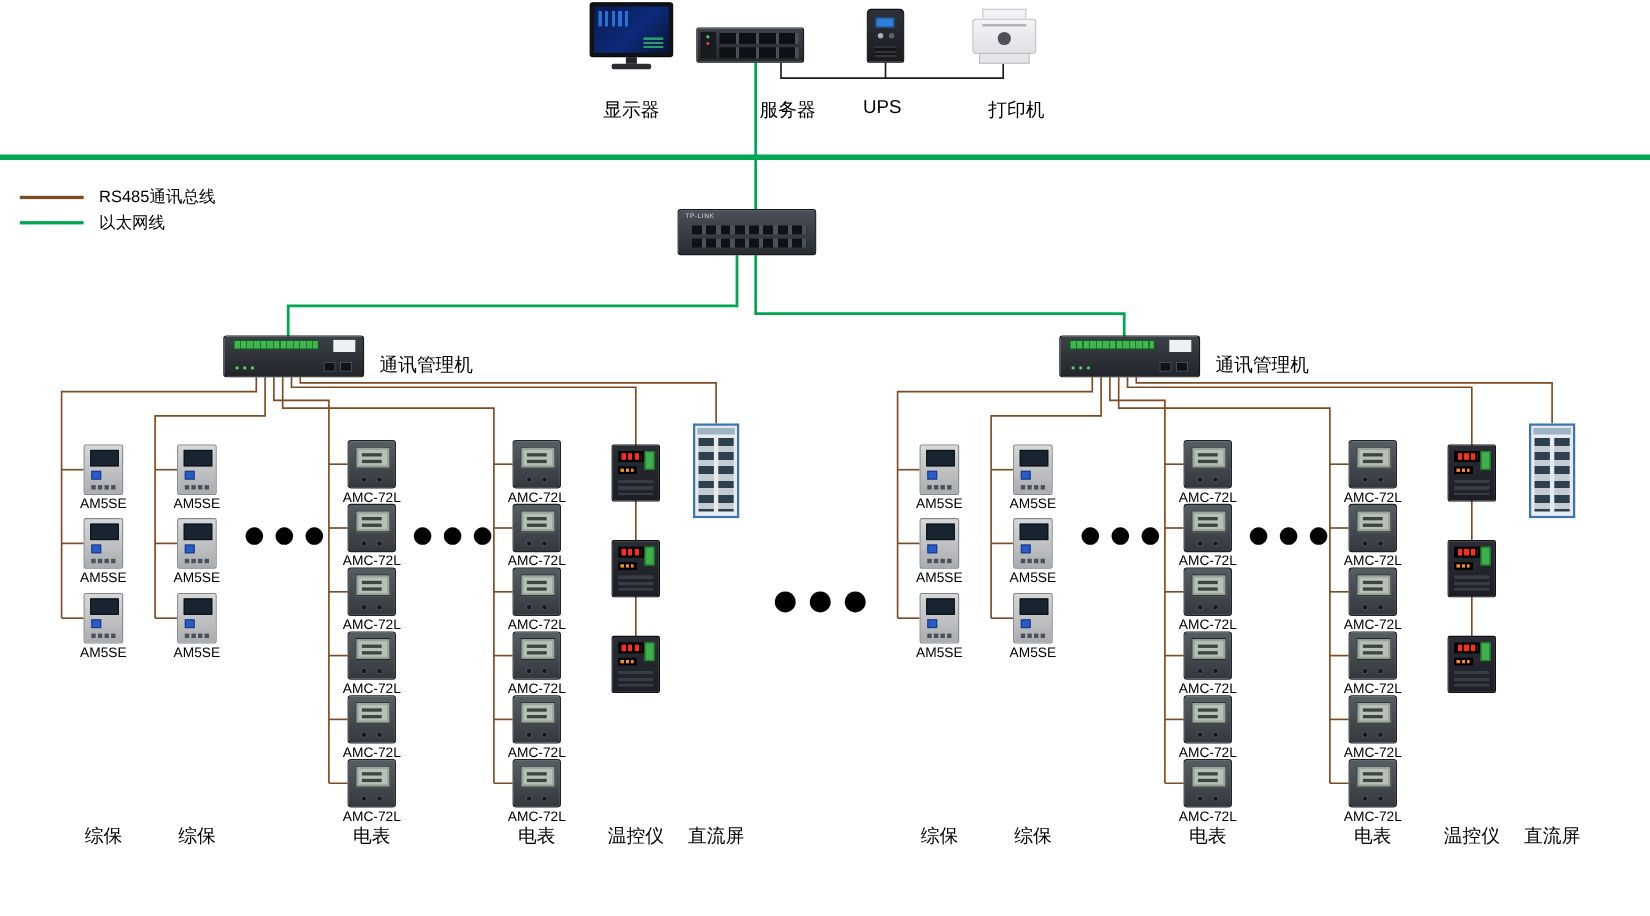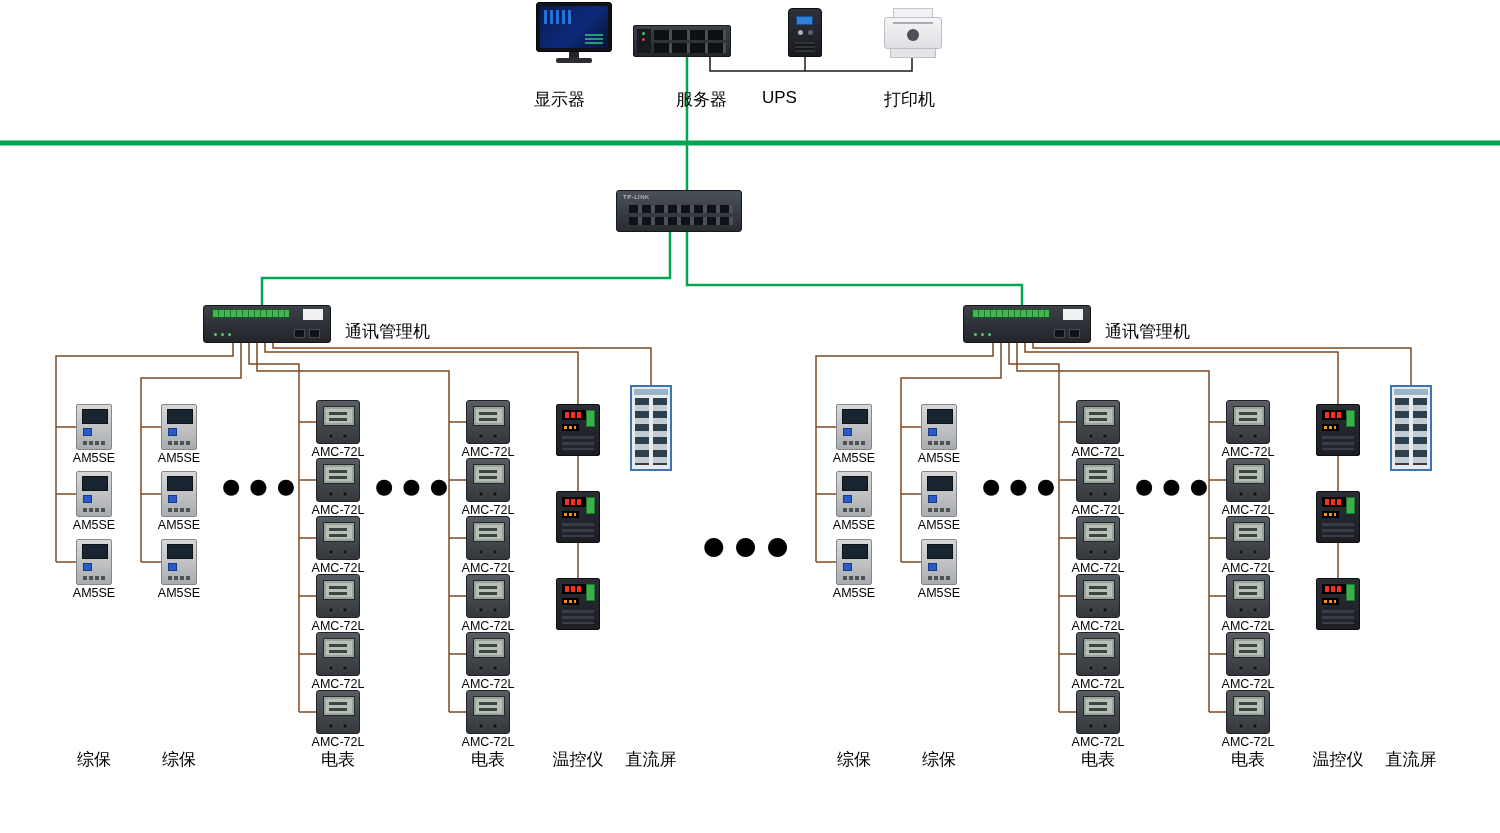--- a/index.html
+++ b/index.html
@@ -3,21 +3,21 @@
 <meta charset="utf-8">
 <style>
   :root{ --rs485:#7e4a21; --eth:#00a651; }
   *{box-sizing:border-box}
   html,body{margin:0;padding:0;background:#fff}
   #canvas{position:relative;width:1500px;height:833px;background:#fff;overflow:hidden;
           font-family:"Liberation Sans","DejaVu Sans",sans-serif;color:#000}
   #wires{position:absolute;left:0;top:0;width:1500px;height:833px;z-index:1}
 
   
-  .top-label{position:absolute;top:88px;width:80px;text-align:left;font-size:17px;z-index:2;white-space:nowrap}
+  .top-label{position:absolute;top:88px;width:80px;text-align:center;font-size:17px;z-index:2;white-space:nowrap}
   .switch-label,.mgr-label{position:absolute;font-size:17px;z-index:2;white-space:nowrap}
   .bottom-label{position:absolute;top:748px;width:90px;text-align:center;font-size:17px;z-index:2;white-space:nowrap}
   .dev-label{font-size:12.5px;line-height:14px;margin-top:1px;white-space:nowrap}
   .ellipsis{position:absolute;z-index:2;font-size:21px;letter-spacing:9px;font-family:"DejaVu Sans",sans-serif}
   .ellipsis.big{font-size:25px;letter-spacing:10px}
 
   
   .legend{position:absolute;left:18px;top:168px;z-index:2}
   .legend-row{display:flex;align-items:center;height:23px}
   .legend-line{width:58px;height:3px;margin-right:14px}
@@ -194,20 +194,30 @@
   <div class="printer" style="left:884px;top:8px">
     <div class="pr-top"></div>
     <div class="pr-body">
       <div class="pr-slot"></div>
       <div class="pr-knob"></div>
     </div>
     <div class="pr-tray"></div>
   </div>
   <div class="top-label" style="left:884px">打印机</div>
 
+  <div class="legend">
+    <div class="legend-row">
+      <span class="legend-line rs485"></span>
+      <span class="legend-text">RS485通讯总线</span>
+    </div>
+    <div class="legend-row">
+      <span class="legend-line eth"></span>
+      <span class="legend-text">以太网线</span>
+    </div>
+  </div>
 
   <div class="switch-dev" style="left:616px;top:190px">
     <div class="sw-brand">TP-LINK</div>
     <div class="sw-row r1"></div>
     <div class="sw-row r2"></div>
   </div>
 <div class="mgr" style="left: 203px; top: 305px;">
     <div class="mgr-terms"></div>
     <div class="mgr-sticker"></div>
     <div class="mgr-ports">

